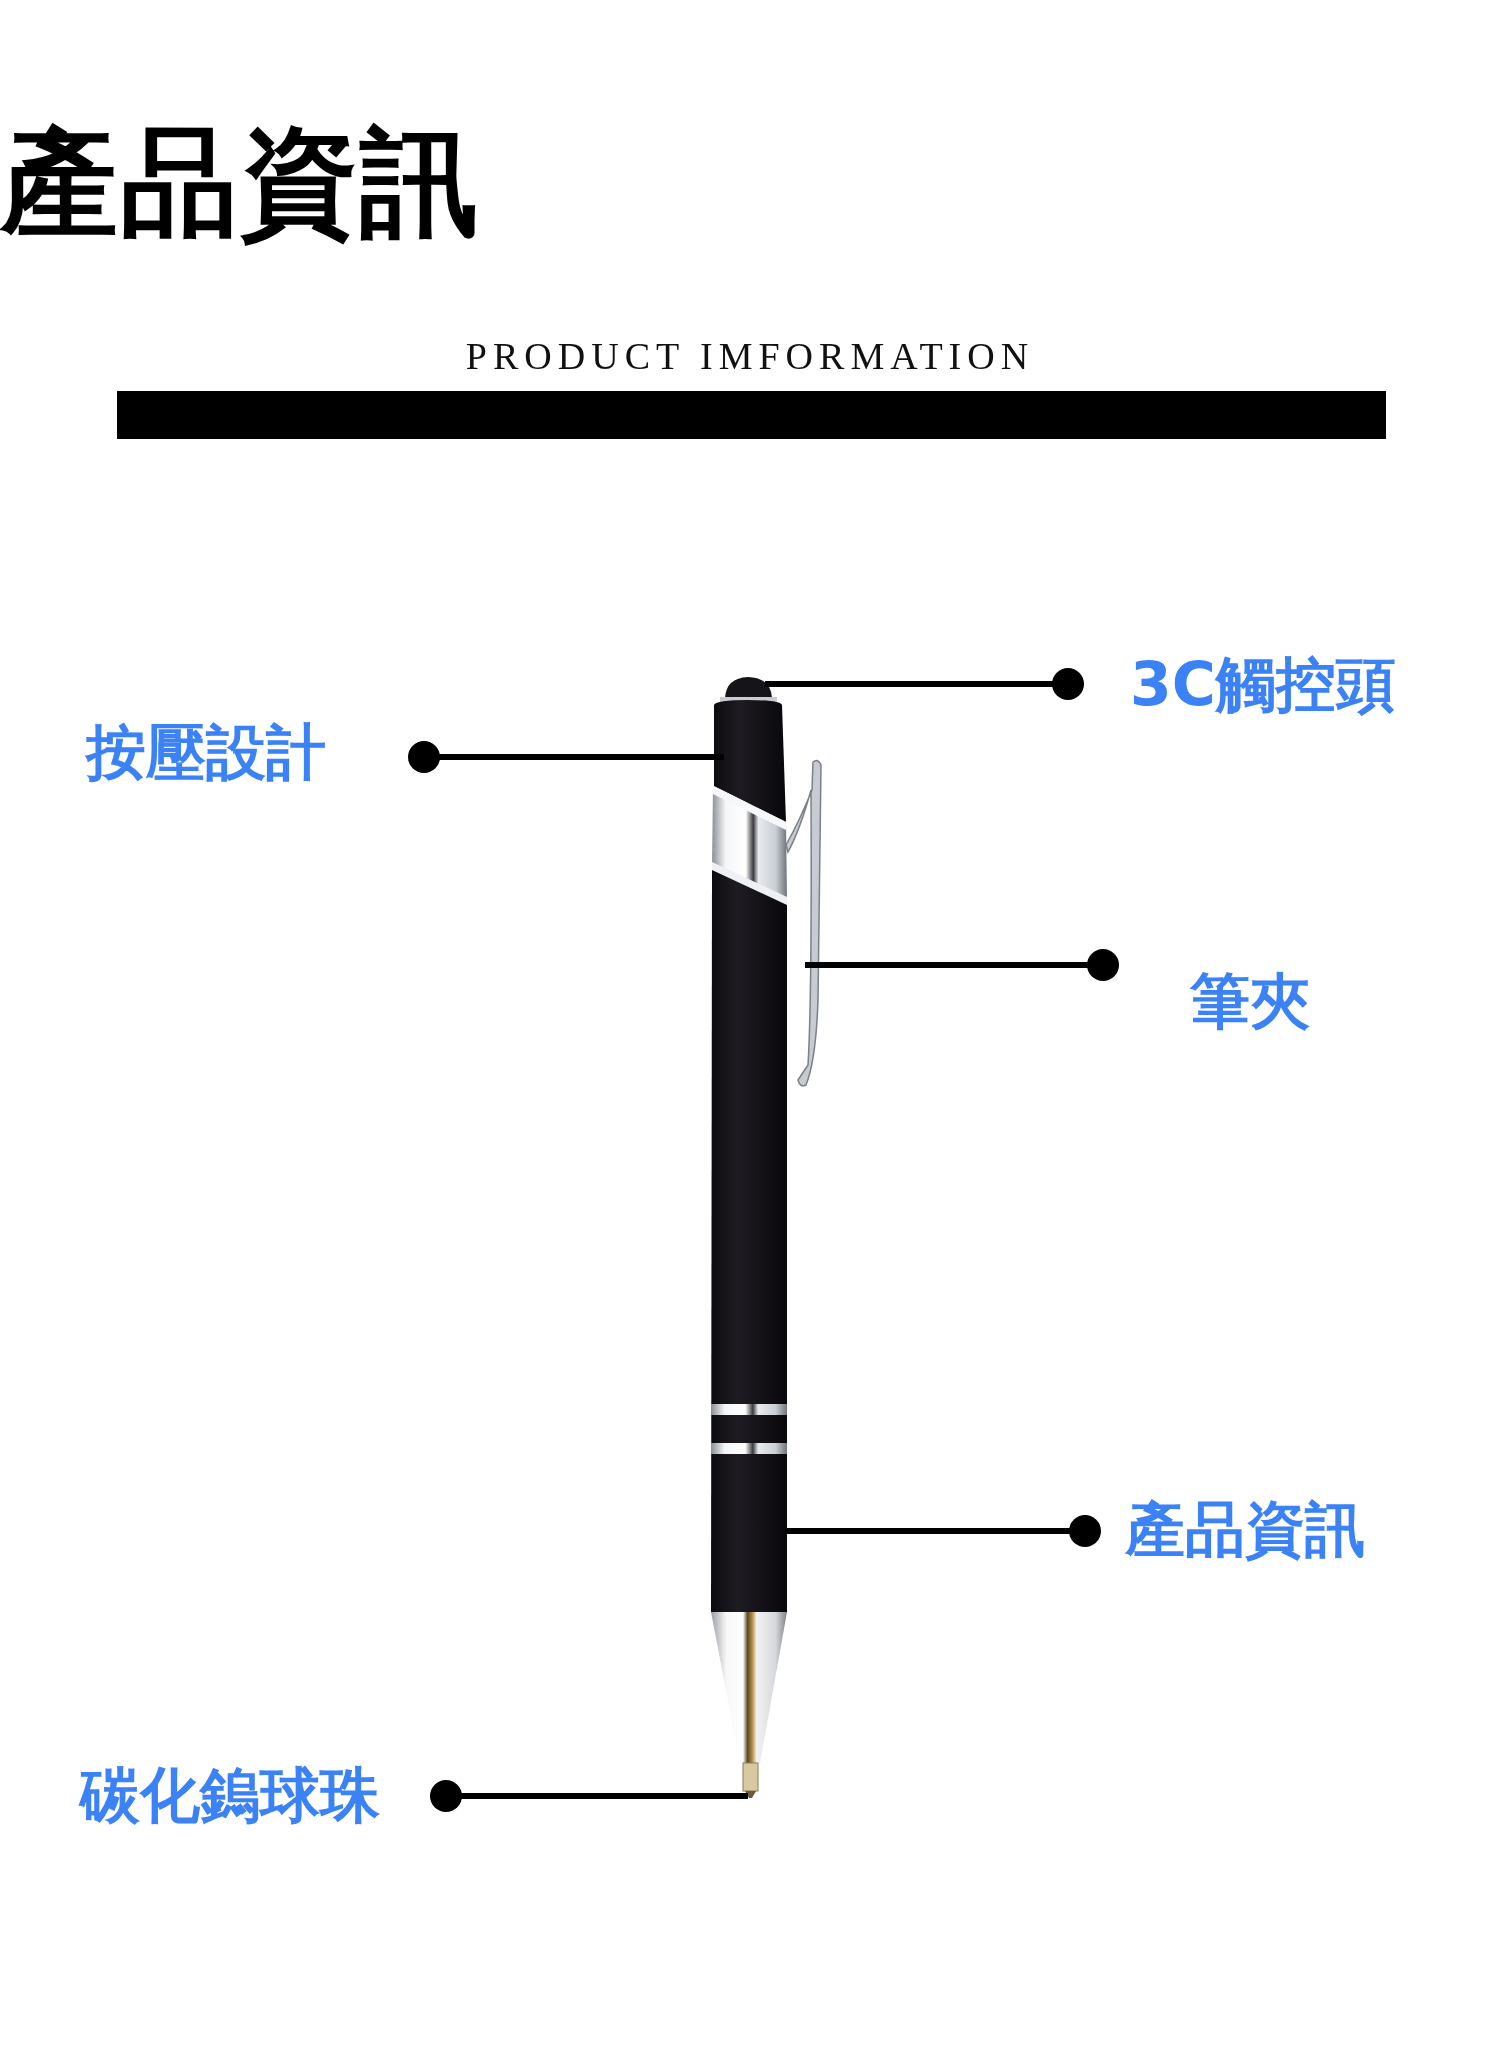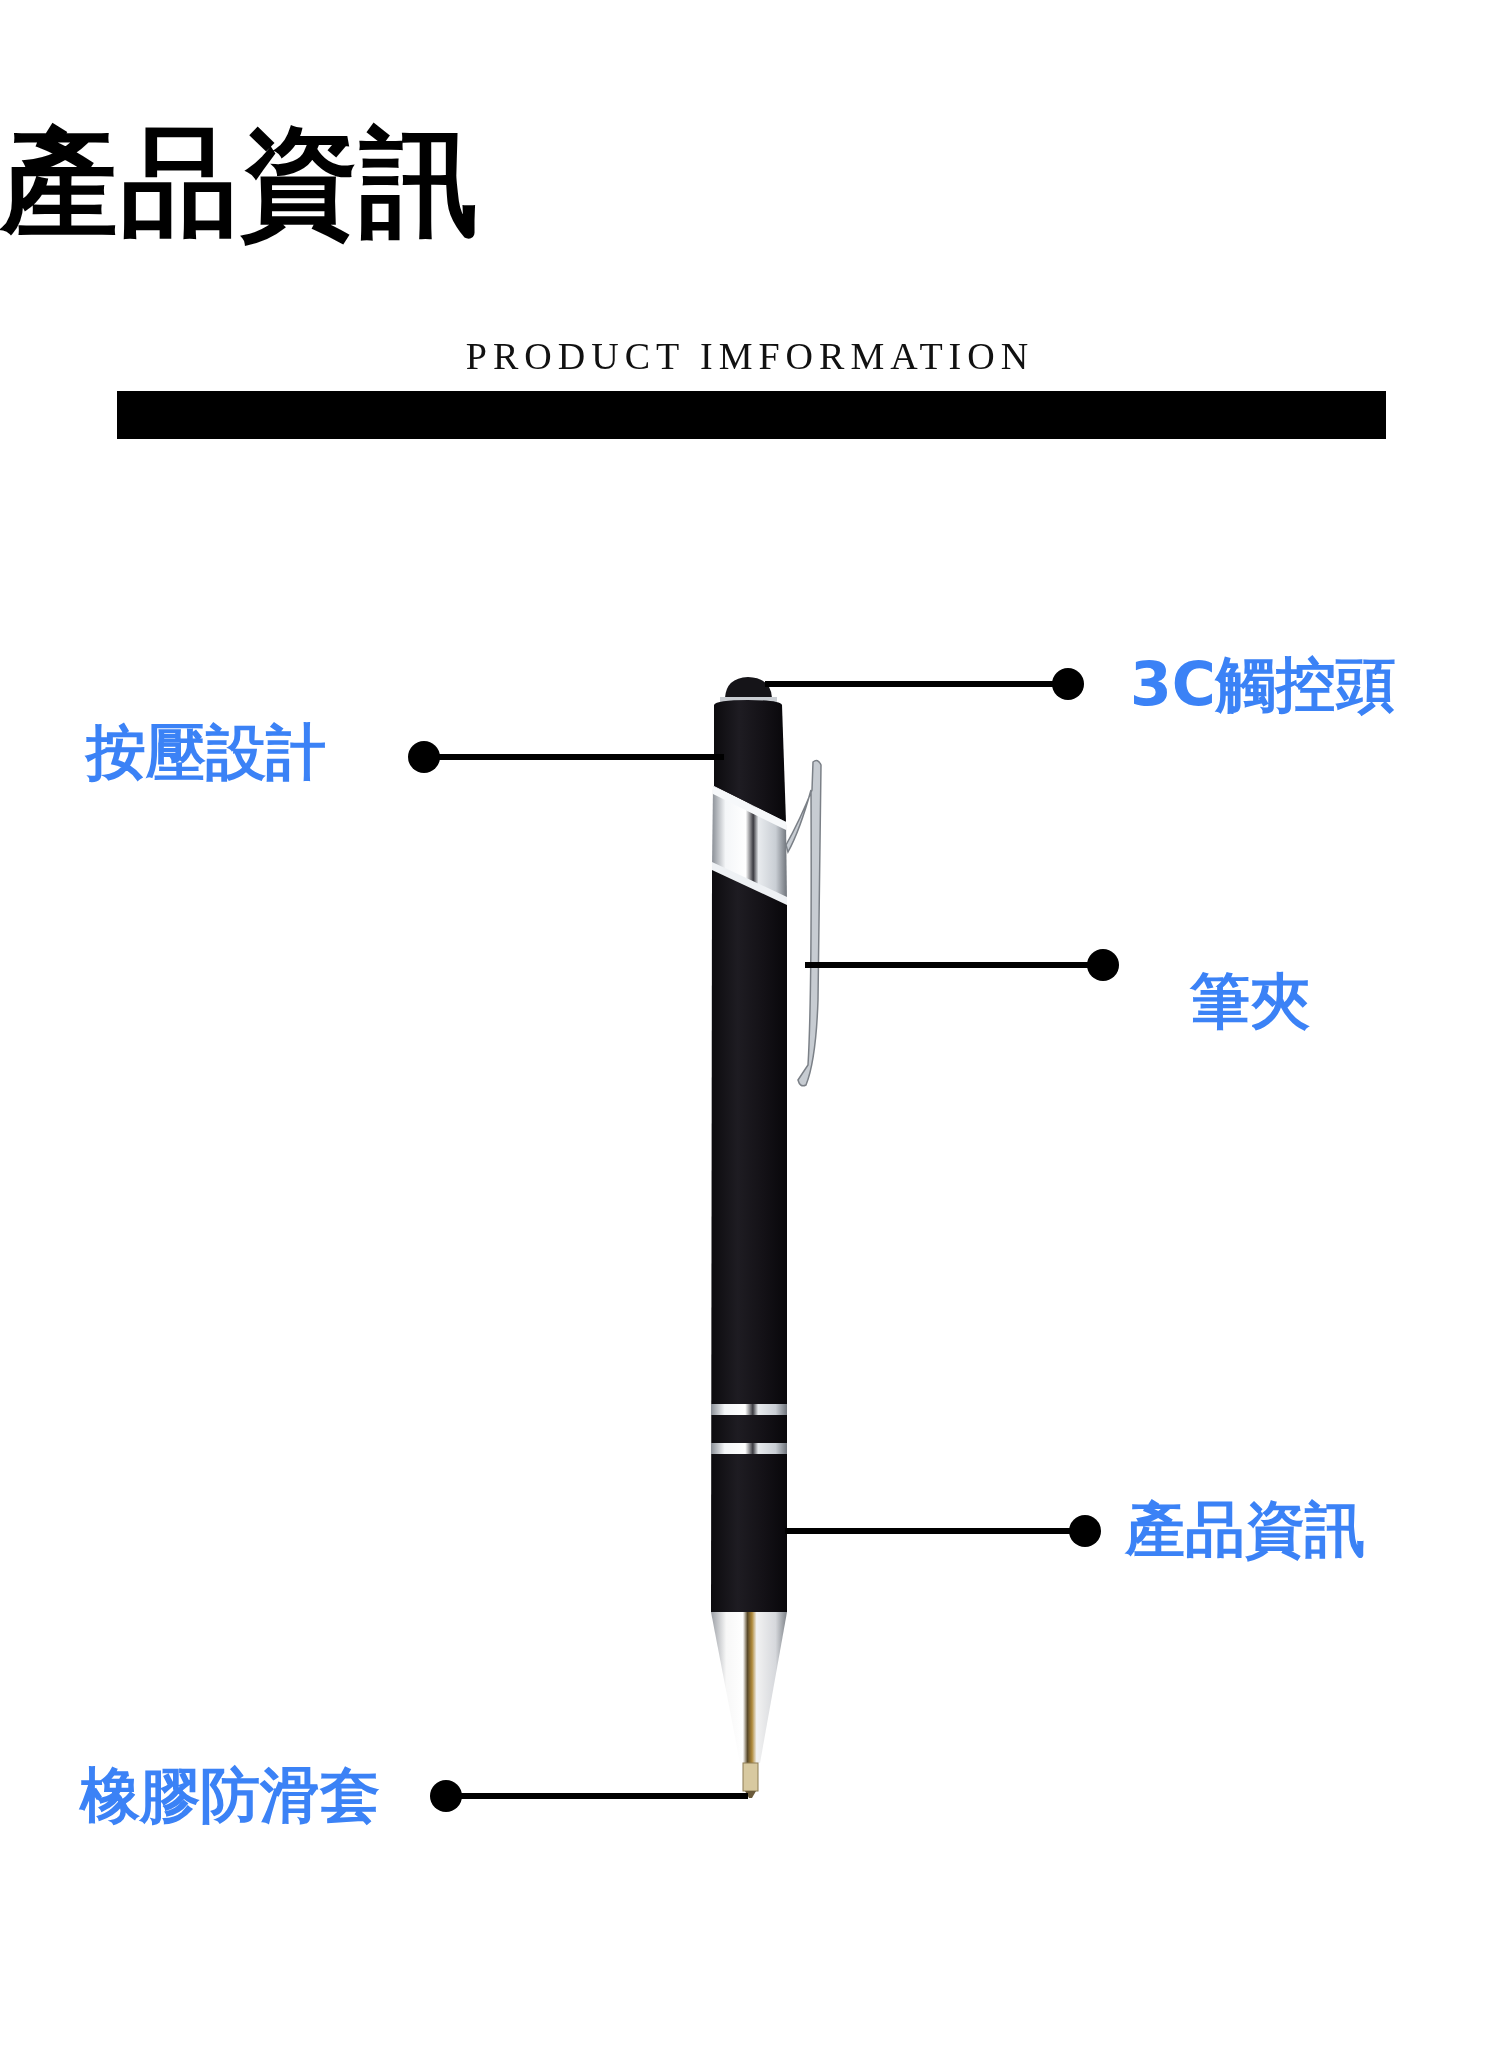--- a/index.html
+++ b/index.html
@@ -109,14 +109,14 @@
 
 <div class="callout">
   <div class="callout-line" style="left:785px; top:1528px; width:300px;"></div>
   <div class="callout-dot" style="left:1069px; top:1515px;"></div>
   <div class="callout-label" style="left:1125px; top:1494px;">產品資訊</div>
 </div>
 
 <div class="callout">
   <div class="callout-line" style="left:445px; top:1793px; width:303px;"></div>
   <div class="callout-dot" style="left:430px; top:1780px;"></div>
-  <div class="callout-label" style="left:80px; top:1760px;">橡膠防滑套</div>
+  <div class="callout-label" style="left:80px; top:1760px;">碳化鎢球珠</div>
 </div>
 
 </body></html>

